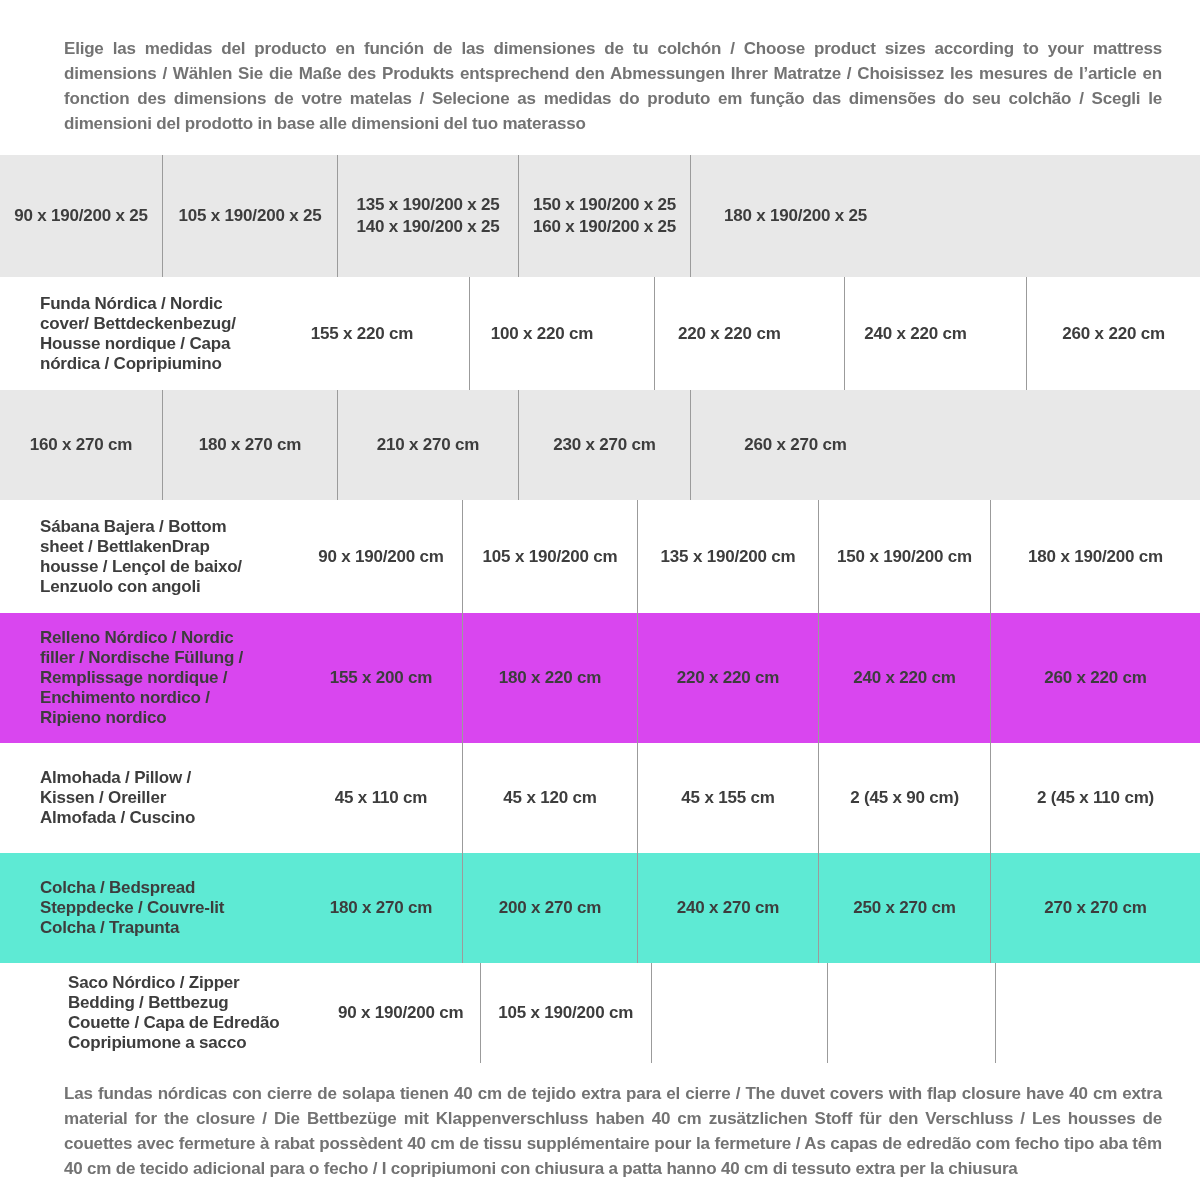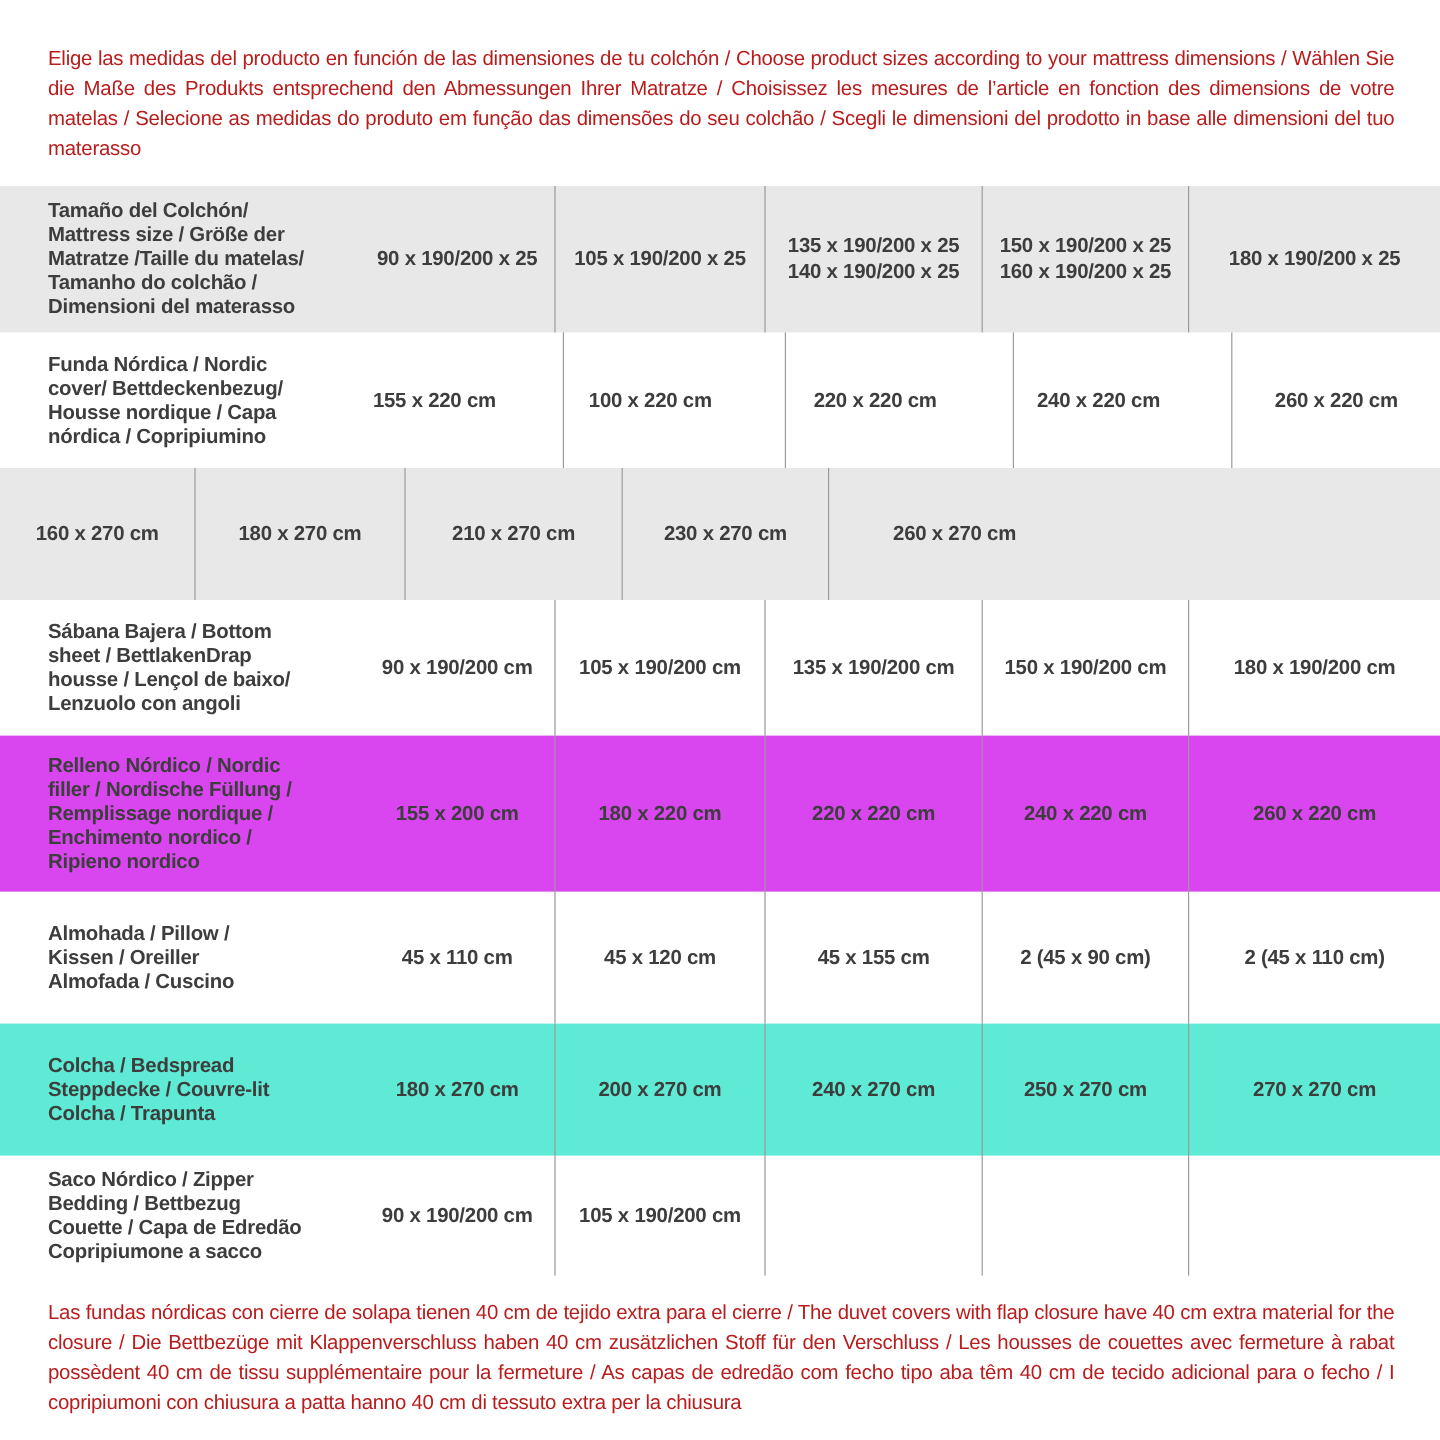--- a/index.html
+++ b/index.html
@@ -8,25 +8,25 @@
     padding: 0;
     width: 1200px;
     height: 1200px;
     background: #ffffff;
     font-family: "Liberation Sans", sans-serif;
   }
   .page { width: 1200px; height: 1200px; overflow: hidden; }
 
   .intro, .footer-note {
     margin: 0;
-    padding: 0 38px 0 40px;
+    padding: 0 38px 0 64px;
     font-size: 17px;
-    font-weight: normal;
+    font-weight: bold;
     line-height: 25px;
-    color: #b91c1c;
+    color: #737373;
     text-align: justify;
     letter-spacing: -0.2px;
   }
   .intro { padding-top: 36px; }
   .footer-note { margin-top: 18px; }
 
   .size-table { margin-top: 19px; width: 1200px; }
   .trow { display: flex; align-items: stretch; }
   .cell {
     display: flex;
@@ -53,37 +53,32 @@
   .col-4 { width: 172px; border-left: 1px solid #9b9b9b; }
   .col-5 { width: 210px; border-left: 1px solid #9b9b9b; }
 
   .trow-header { background: #e8e8e8; height: 122px; }
   .tbody .trow:nth-child(1) { height: 113px; gap: 40px; }
   .tbody .trow:nth-child(2) { height: 110px; background: #e8e8e8; }
   .tbody .trow:nth-child(3) { height: 113px; }
   .tbody .trow:nth-child(4) { height: 130px; background: #d946ef; }
   .tbody .trow:nth-child(5) { height: 110px; }
   .tbody .trow:nth-child(6) { height: 110px; background: #5eead4; }
-  .tbody .trow:nth-child(7) { height: 100px; }
+  .tbody .trow:nth-child(7) { height: 100px; margin-left: 28px; }
 </style>
 </head>
 <body>
 
 <div class="page">
 
   <p class="intro">Elige las medidas del producto en función de las dimensiones de tu colchón / Choose product sizes according to your mattress dimensions / Wählen Sie die Maße des Produkts entsprechend den Abmessungen Ihrer Matratze / Choisissez les mesures de l’article en fonction des dimensions de votre matelas / Selecione as medidas do produto em função das dimensões do seu colchão / Scegli le dimensioni del prodotto in base alle dimensioni del tuo materasso</p>
 
   <div class="size-table">
 
     <div class="trow trow-header">
-      <div class="cell col-label">Tamaño del Colchón/
-Mattress size / Größe der
-Matratze /Taille du matelas/
-Tamanho do colchão /
-Dimensioni del materasso</div>
       <div class="cell col-1">90 x 190/200 x 25</div>
       <div class="cell col-2">105 x 190/200 x 25</div>
       <div class="cell col-3">135 x 190/200 x 25
 140 x 190/200 x 25</div>
       <div class="cell col-4">150 x 190/200 x 25
 160 x 190/200 x 25</div>
       <div class="cell col-5">180 x 190/200 x 25</div>
     </div>
 
     <div class="tbody">

